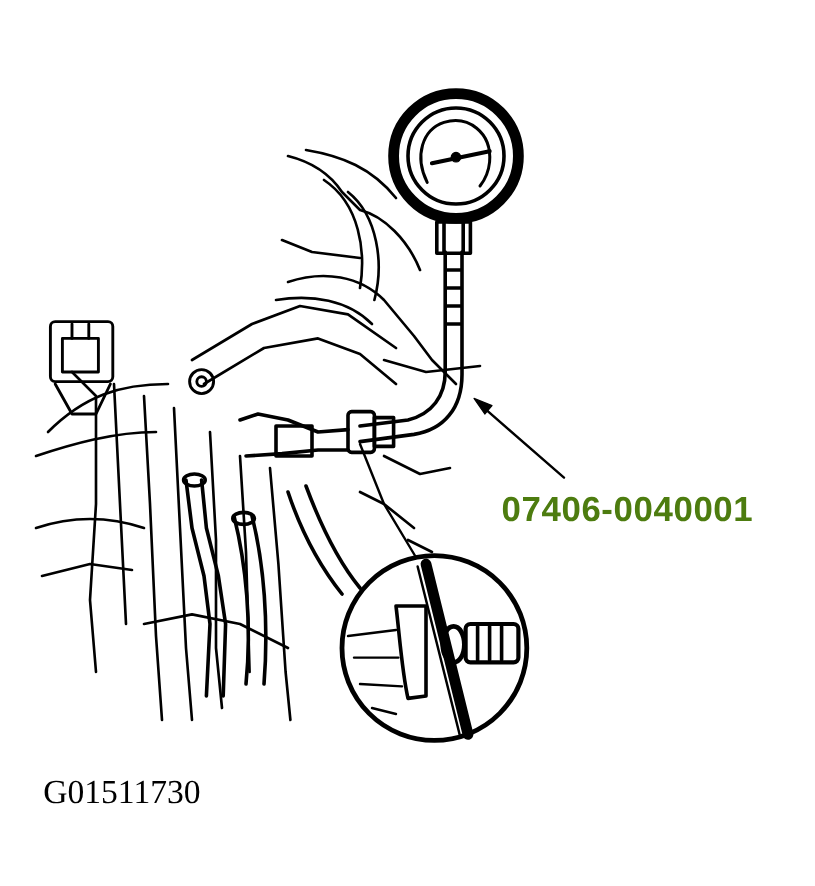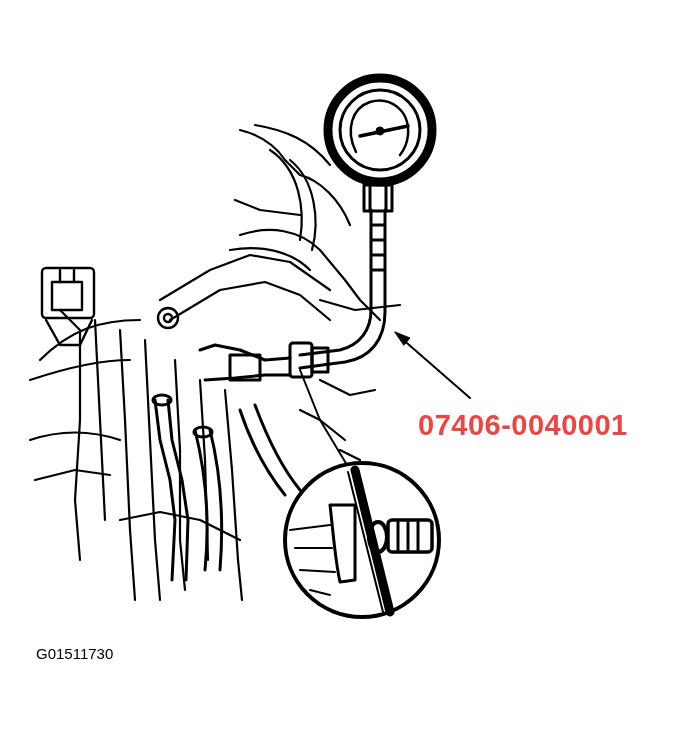--- a/index.html
+++ b/index.html
@@ -1,26 +1,26 @@
 <!DOCTYPE html>
 <html><head>
   <meta charset="utf-8">
   <style>
     html, body { margin: 0; padding: 0; background: #ffffff; }
     body { width: 679px; height: 738px; position: relative; overflow: hidden; }
     svg.art { position: absolute; left: 0; top: 0; }
     .label-part {
       position: absolute; left: 418px; top: 409px;
       font-family: "Liberation Sans", sans-serif; font-weight: bold;
-      font-size: 29px; color: #ef4444; letter-spacing: 0.5px;
+      font-size: 29px; color: #4d7c0f; letter-spacing: 0.5px;
     }
     .label-fig {
       position: absolute; left: 36px; top: 645px;
-      font-family: Liberation Sans, sans-serif;
-      font-size: 15px; color: #000;
+      font-family: Liberation Serif, serif;
+      font-size: 28px; color: #000;
     }
   </style>
 </head>
 <body>
 
 <svg class="art" width="679" height="738" viewBox="0 0 679 738" fill="none" stroke="#000" stroke-linecap="round" stroke-linejoin="round">
 
   <g stroke-width="2.2">
     <path d="M240 130 C260 135 275 145 285 160 L300 175 C320 180 340 200 350 225"></path>
     <path d="M255 125 C285 130 310 140 330 165"></path>

